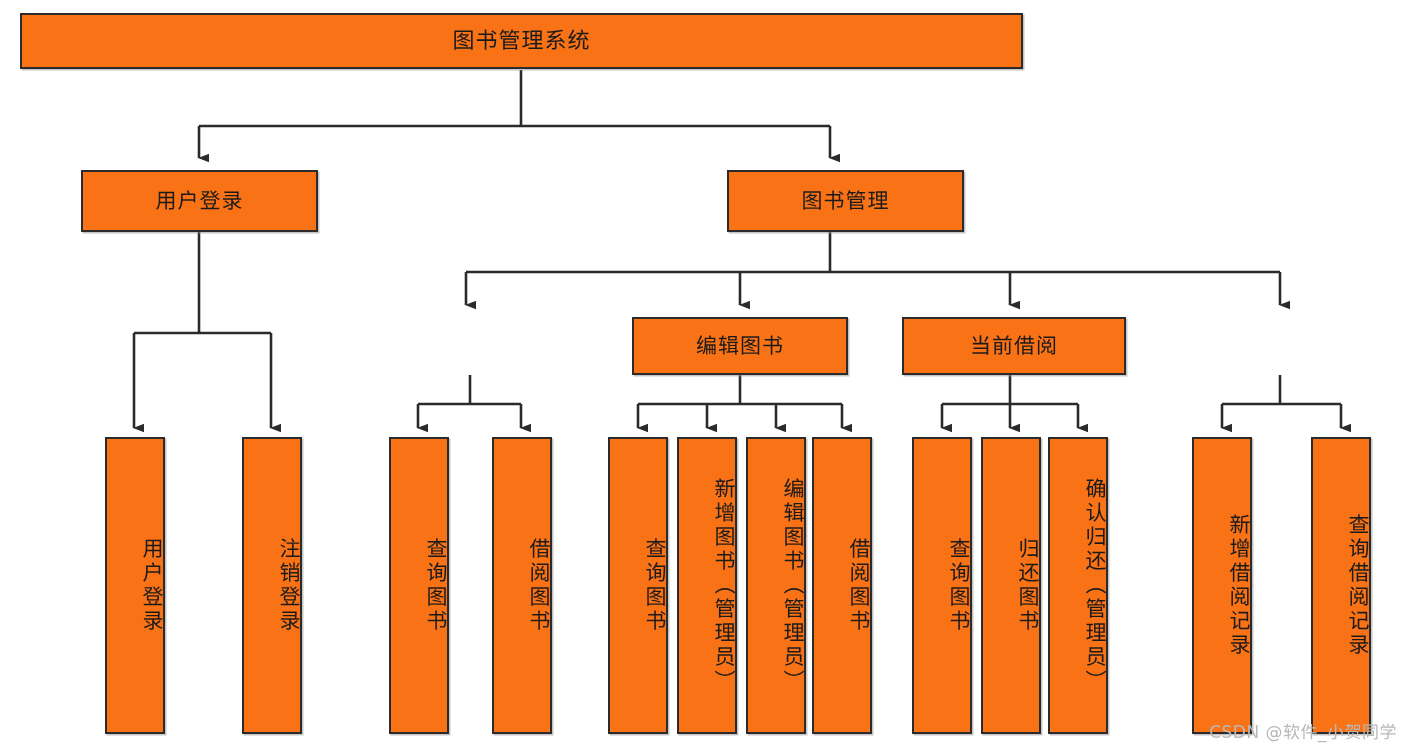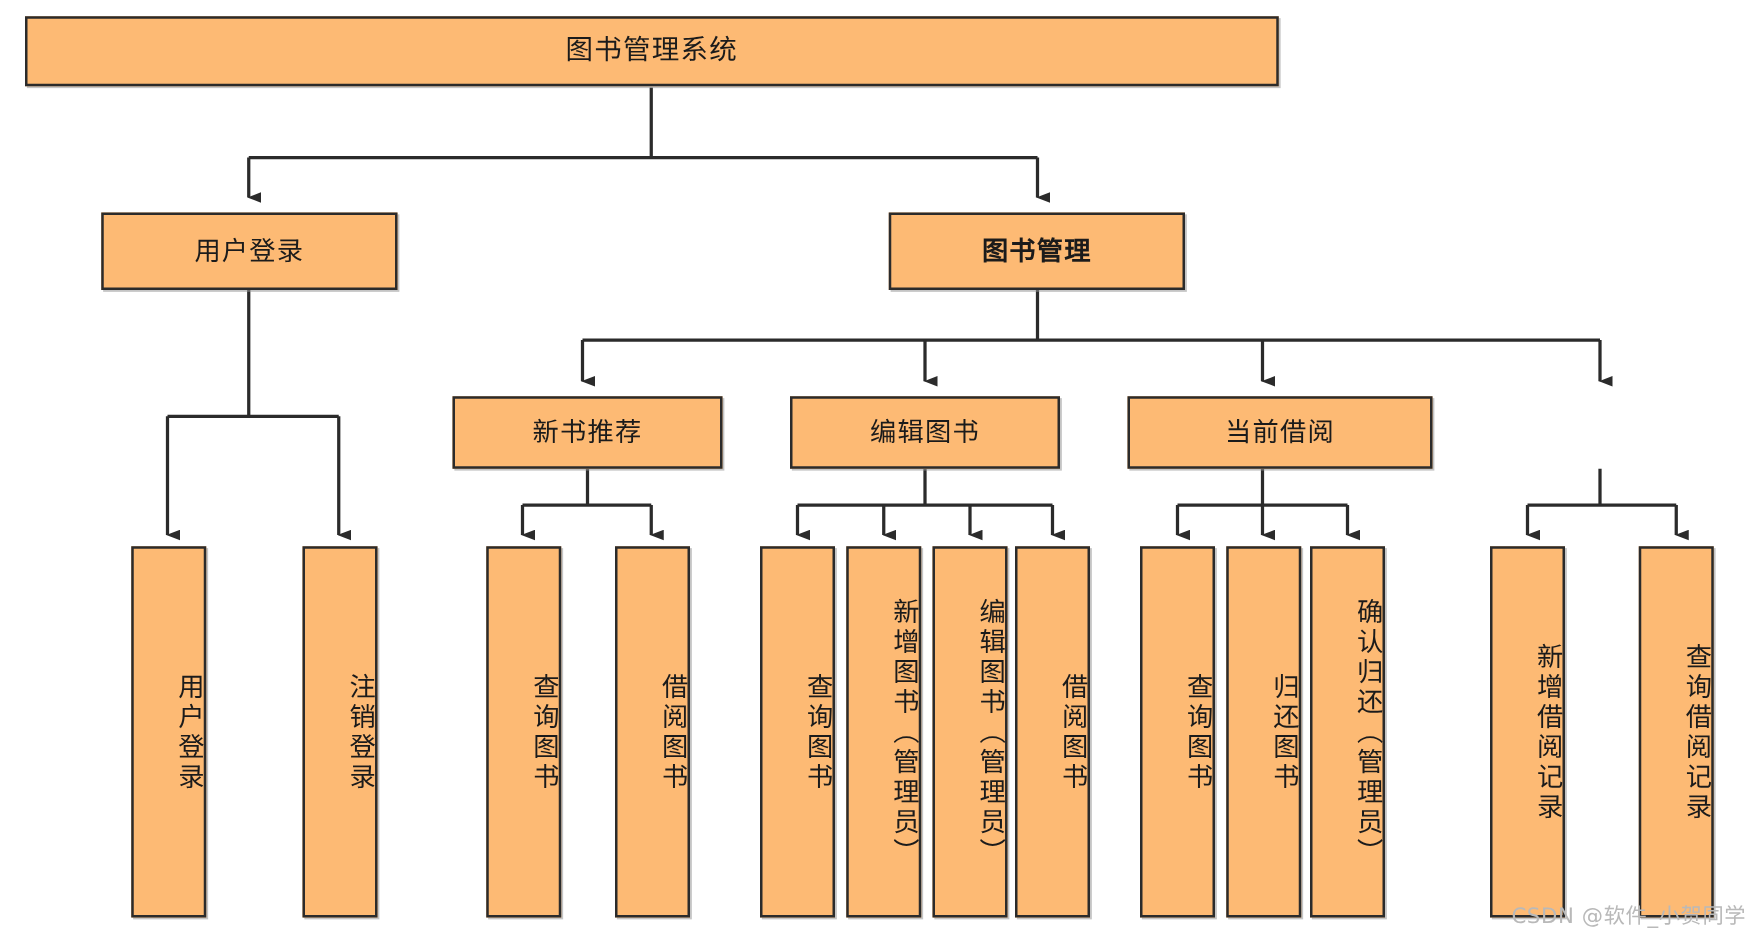--- a/index.html
+++ b/index.html
@@ -21,21 +21,21 @@
     position: absolute;
     left: 0;
     top: 0;
     width: 1405px;
     height: 747px;
     pointer-events: none;
   }
   .node {
     position: absolute;
     box-sizing: border-box;
-    background: #fdba74;
+    background: #f97316;
     border: 2.5px solid #2b2b2b;
     box-shadow: 1.5px 1.5px 0 0 rgba(150,150,150,0.55);
     display: flex;
     align-items: center;
     justify-content: center;
     color: #1b1b1b;
     line-height: 1.18;
   }
   .node.horiz {
     font-size: 21px;
@@ -130,33 +130,30 @@
   </svg>
 
   <div class="node horiz root" style="left:20px; top:13px; width:1003px; height:56px;">
     <span class="label">图书管理系统</span>
   </div>
 
   <div class="node horiz" style="left:81px; top:170px; width:237px; height:62px;">
     <span class="label">用户登录</span>
   </div>
 
-  <div class="node horiz" style="left:711px; top:170px; width:237px; height:62px;font-weight:bold;">
+  <div class="node horiz" style="left:727px; top:170px; width:237px; height:62px;">
     <span class="label">图书管理</span>
   </div>
 
-  <div class="node horiz" style="left:362px; top:317px; width:216px; height:58px;">
-    <span class="label">新书推荐</span>
-  </div>
 
   <div class="node horiz" style="left:632px; top:317px; width:216px; height:58px;">
     <span class="label">编辑图书</span>
   </div>
 
-  <div class="node horiz" style="left:902px; top:317px; width:244px; height:58px;">
+  <div class="node horiz" style="left:902px; top:317px; width:224px; height:58px;">
     <span class="label">当前借阅</span>
   </div>
 
 
   <div class="node vert" style="left:105px; top:437px; width:60px; height:297px;">
     <span class="label">用户登录</span>
   </div>
 
   <div class="node vert" style="left:242px; top:437px; width:60px; height:297px;">
     <span class="label">注销登录</span>

